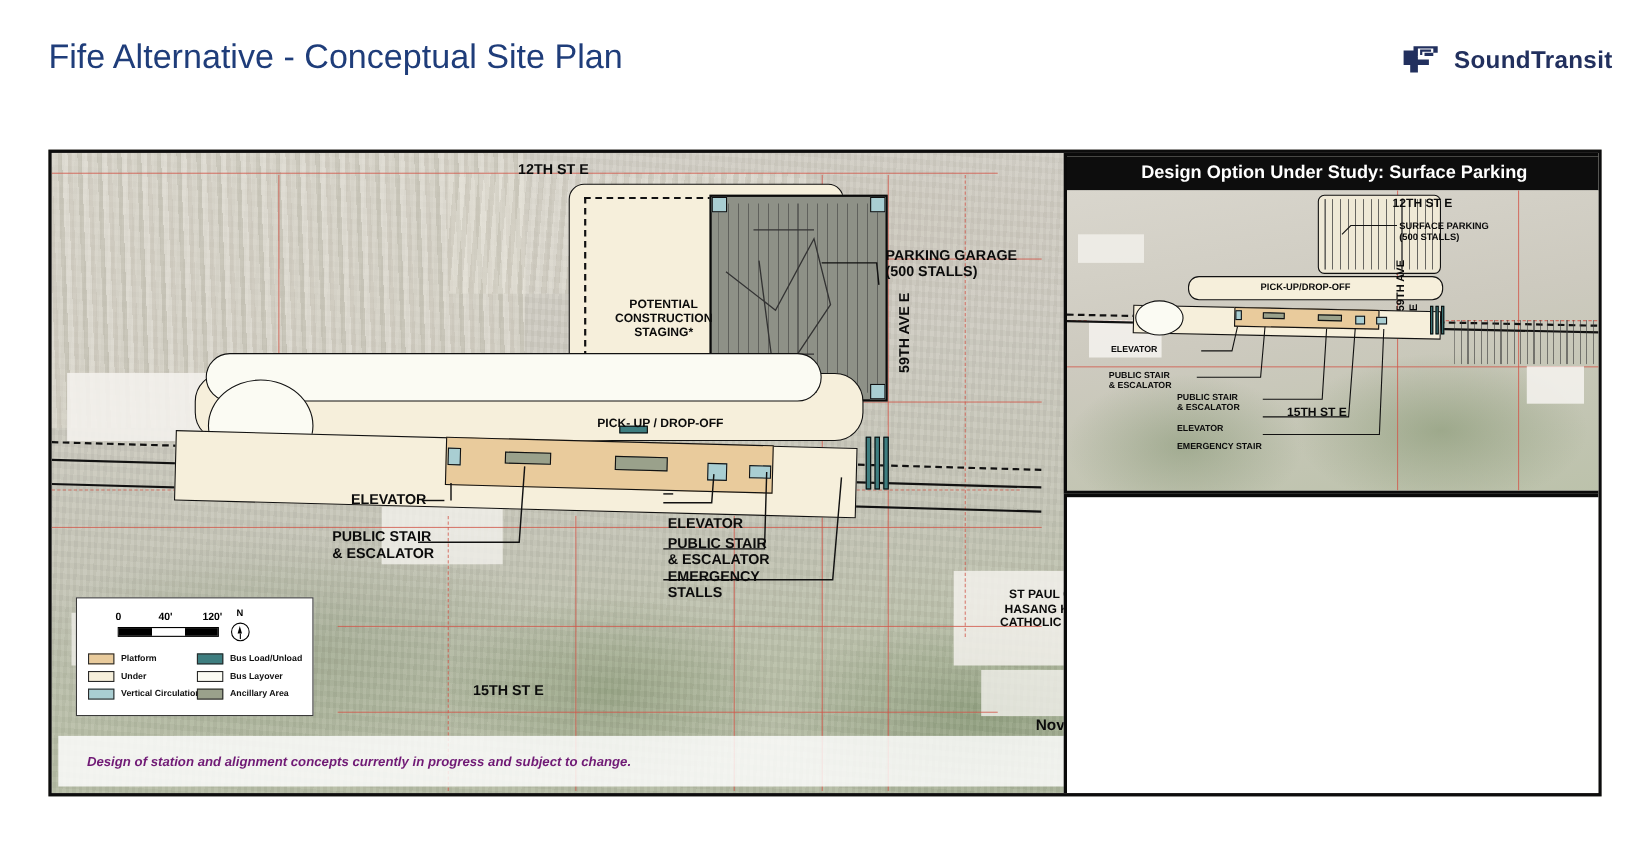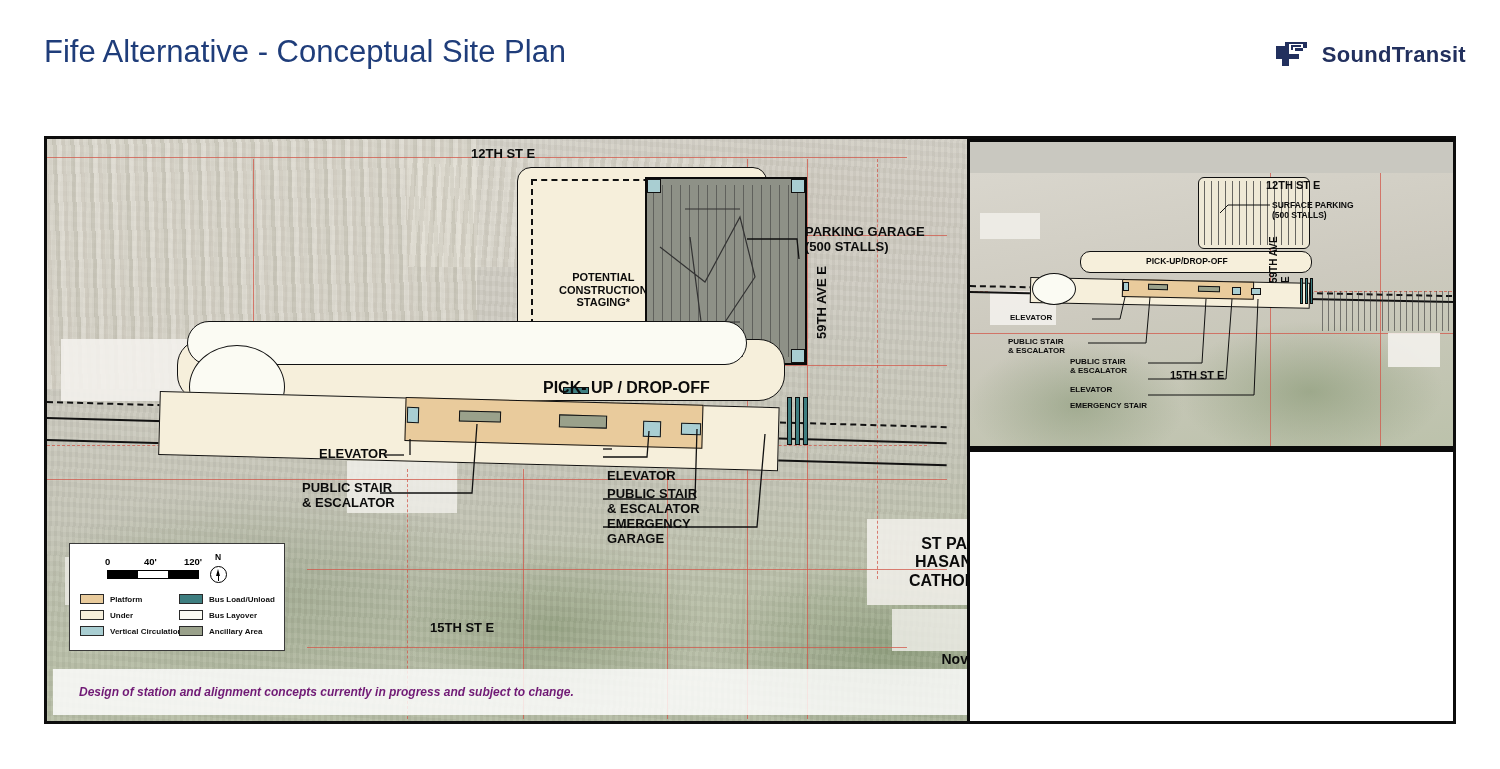--- a/index.html
+++ b/index.html
@@ -60,37 +60,37 @@
   .rail{position:absolute;height:0;border-top:2px solid #111;transform-origin:left center;}
   .railDash{position:absolute;height:0;border-top:2px dashed #111;transform-origin:left center;}
 
   
   .stalls{position:absolute;background-image:repeating-linear-gradient(90deg,#3a3a3a 0 1px,transparent 1px 9px);}
   .stallsV{position:absolute;background-image:repeating-linear-gradient(0deg,#3a3a3a 0 1px,transparent 1px 9px);}
 
   
   .mlab{position:absolute;font-family:"Liberation Sans",sans-serif;font-weight:bold;color:#0b0b0b;white-space:pre;line-height:1.15;}
   .mlab.sz13{font-size:13px;}
-  .mlab.sz12{font-size:16px;padding-left:14px;}
+  .mlab.sz12{font-size:11px;padding-left:14px;}
   .mlab.sz11{font-size:11px;}
   .mlab.c{text-align:center;}
   .rot{transform:rotate(-90deg);transform-origin:left top;}
 
   
   .legend{position:absolute;left:22px;top:404px;width:216px;height:108px;background:#fff;border:1px solid #3a3a3a;box-sizing:border-box;}
   .scalebar{position:absolute;left:37px;top:26px;width:92px;height:9px;border:1px solid #000;box-sizing:border-box;
      background:linear-gradient(90deg,#000 0 33.3%,#fff 33.3% 66.6%,#000 66.6% 100%);}
   .scnum{position:absolute;font-size:9.5px;font-weight:bold;color:#000;}
   .north{position:absolute;left:140px;top:22px;width:17px;height:17px;border-radius:50%;border:1.8px solid #000;box-sizing:border-box;}
   .north i{position:absolute;left:50%;top:2px;width:0;height:0;margin-left:-2.6px;border-left:2.6px solid transparent;border-right:2.6px solid transparent;border-bottom:7px solid #000;}
   .north b{position:absolute;left:50%;top:9px;width:1.6px;height:5px;margin-left:-.8px;background:#000;}
   .nlet{position:absolute;left:145px;top:8px;font-size:8.5px;font-weight:bold;}
 
   .lgrid{position:absolute;left:10px;top:50px;width:198px;display:flex;flex-wrap:wrap;}
-  .lrow{display:flex;align-items:center;width:50%;margin-bottom:6px;}
+  .lrow{display:flex;align-items:flex-start;width:50%;margin-bottom:6px;}
   .sw{width:24px;height:10px;border:1px solid #2a2a2a;box-sizing:border-box;margin-right:6px;flex:0 0 auto;}
   .ltxt{font-size:8px;font-weight:bold;color:#111;white-space:nowrap;}
 
   
   .footnote{position:absolute;left:262px;top:498px;font-size:10.5px;color:#0a0a0a;background:rgba(255,255,255,.72);padding:1px 3px;white-space:nowrap;}
   .datelab{position:absolute;right:408px;top:512px;font-size:14px;font-weight:bold;color:#0b0b0b;white-space:nowrap;}
   .disclaim{position:absolute;left:6px;top:530px;width:1000px;height:46px;background:rgba(255,255,255,.82);display:flex;align-items:center;}
   .disclaim span{font-size:12px;font-weight:bold;font-style:italic;color:#701a75;padding-left:26px;white-space:nowrap;}
 
   
@@ -214,21 +214,21 @@
     <div class="mlab sz13" style="left:758px;top:86px;">PARKING GARAGE
 (500 STALLS)</div>
     <div class="mlab sz12" style="left:482px;top:240px;">PICK- UP / DROP-OFF</div>
     <div class="mlab sz13" style="left:272px;top:308px;">ELEVATOR</div>
     <div class="mlab sz13" style="left:255px;top:342px;">PUBLIC STAIR
 &amp; ESCALATOR</div>
     <div class="mlab sz13" style="left:560px;top:330px;">ELEVATOR</div>
     <div class="mlab sz13" style="left:560px;top:348px;">PUBLIC STAIR
 &amp; ESCALATOR</div>
     <div class="mlab sz13" style="left:560px;top:378px;">EMERGENCY
-GARAGE</div>
+STALLS</div>
     <div class="mlab sz12 c" style="left:848px;top:396px;">ST PAUL CHONG
 HASANG KOREAN
 CATHOLIC CHURCH</div>
 
     <div class="legend">
       <div class="scnum" style="left:35px;top:12px;">0</div>
       <div class="scnum" style="left:74px;top:12px;">40'</div>
       <div class="scnum" style="left:114px;top:12px;">120'</div>
       <div class="scalebar"></div>
       <div class="nlet">N</div>
@@ -264,20 +264,23 @@
         </div>
       </div>
     </div>
 
     <div class="datelab">November 2019</div>
     <div class="disclaim">
       <span>Design of station and alignment concepts currently in progress and subject to change.</span>
     </div>
 
     <div class="inset">
+      <div class="insetHdr">
+        <span>Design Option Under Study: Surface Parking</span>
+      </div>
       <div class="insetBody">
 
         <div class="parcel dash" style="left:0;top:118px;width:492px;"></div>
         <div class="parcel h" style="left:0;top:160px;width:492px;"></div>
         <div class="parcel v" style="left:300px;top:0;height:280px;"></div>
         <div class="parcel v" style="left:410px;top:0;height:280px;"></div>
 
         <div class="bldg" style="left:20px;top:118px;width:66px;height:34px;"></div>
         <div class="bldg" style="left:418px;top:160px;width:52px;height:34px;"></div>
         <div class="bldg" style="left:10px;top:40px;width:60px;height:26px;opacity:.8;"></div>

